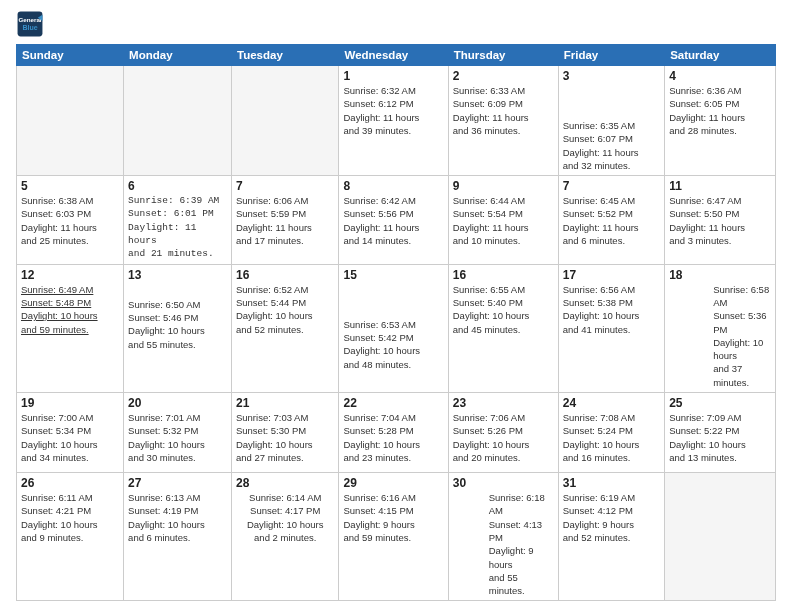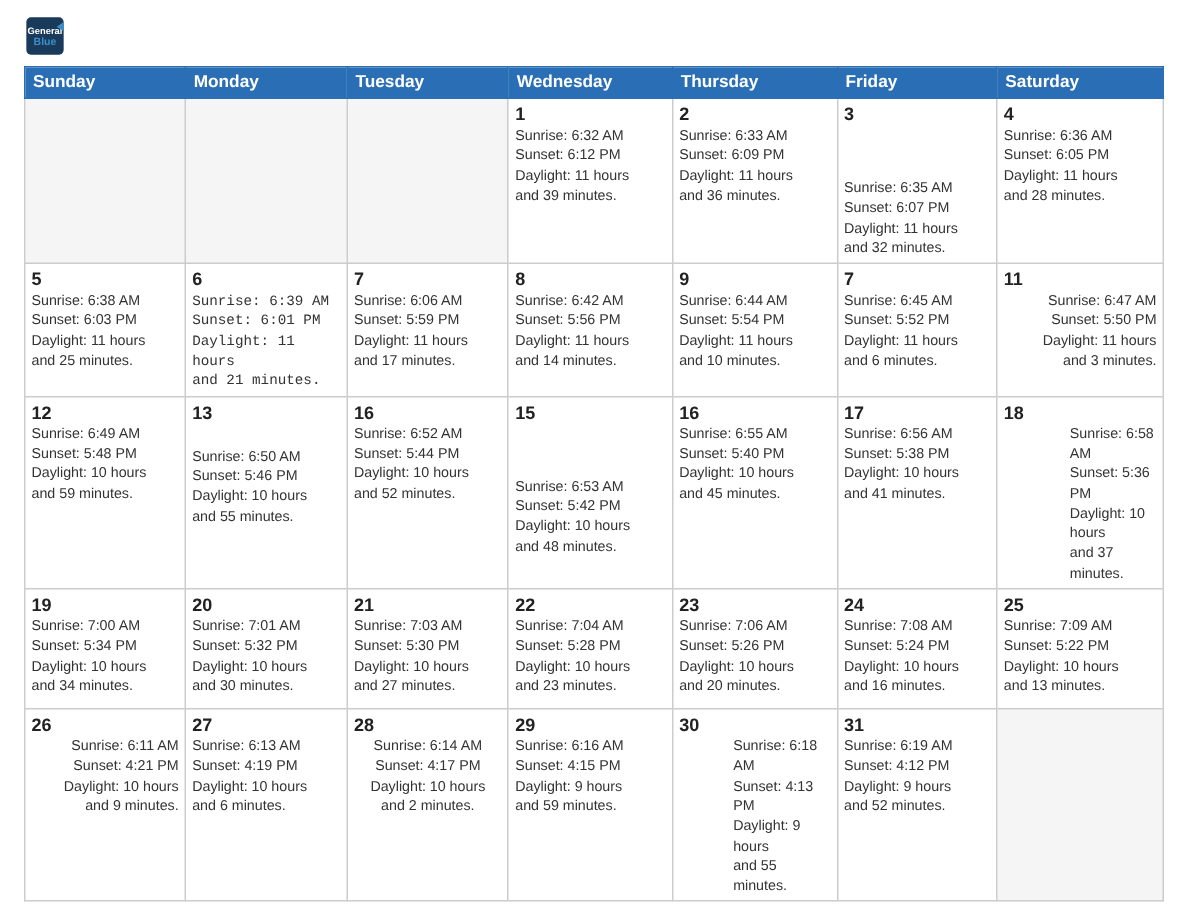--- a/index.html
+++ b/index.html
@@ -195,30 +195,30 @@
           </td>
           <td>
             <div class="day-num">7</div>
             <div class="day-info" style="white-space: pre-line;">Sunrise: 6:45 AM
 Sunset: 5:52 PM
 Daylight: 11 hours
 and 6 minutes.</div>
           </td>
           <td>
             <div class="day-num">11</div>
-            <div class="day-info" style="white-space: pre-line; text-align: right;">Sunrise: 6:47 AM
+            <div class="day-info" style="white-space: pre-line;">Sunrise: 6:47 AM
 Sunset: 5:50 PM
 Daylight: 11 hours
 and 3 minutes.</div>
           </td>
         </tr>
         <tr>
           <td>
             <div class="day-num">12</div>
-            <div class="day-info" style="white-space: pre-line;">Sunrise: 6:49 AM
+            <div class="day-info" style="white-space: pre-line; text-decoration: underline;">Sunrise: 6:49 AM
 Sunset: 5:48 PM
 Daylight: 10 hours
 and 59 minutes.</div>
           </td>
           <td>
             <div class="day-num">13</div>
             <div class="day-info" style="white-space: pre-line; margin-top: 16px;">Sunrise: 6:50 AM
 Sunset: 5:46 PM
 Daylight: 10 hours
 and 55 minutes.</div>
@@ -306,21 +306,21 @@
             <div class="day-num">25</div>
             <div class="day-info" style="white-space: pre-line;">Sunrise: 7:09 AM
 Sunset: 5:22 PM
 Daylight: 10 hours
 and 13 minutes.</div>
           </td>
         </tr>
         <tr>
           <td>
             <div class="day-num">26</div>
-            <div class="day-info" style="white-space: pre-line; text-align: right;">Sunrise: 6:11 AM
+            <div class="day-info" style="white-space: pre-line;">Sunrise: 6:11 AM
 Sunset: 4:21 PM
 Daylight: 10 hours
 and 9 minutes.</div>
           </td>
           <td>
             <div class="day-num">27</div>
             <div class="day-info" style="white-space: pre-line;">Sunrise: 6:13 AM
 Sunset: 4:19 PM
 Daylight: 10 hours
 and 6 minutes.</div>

